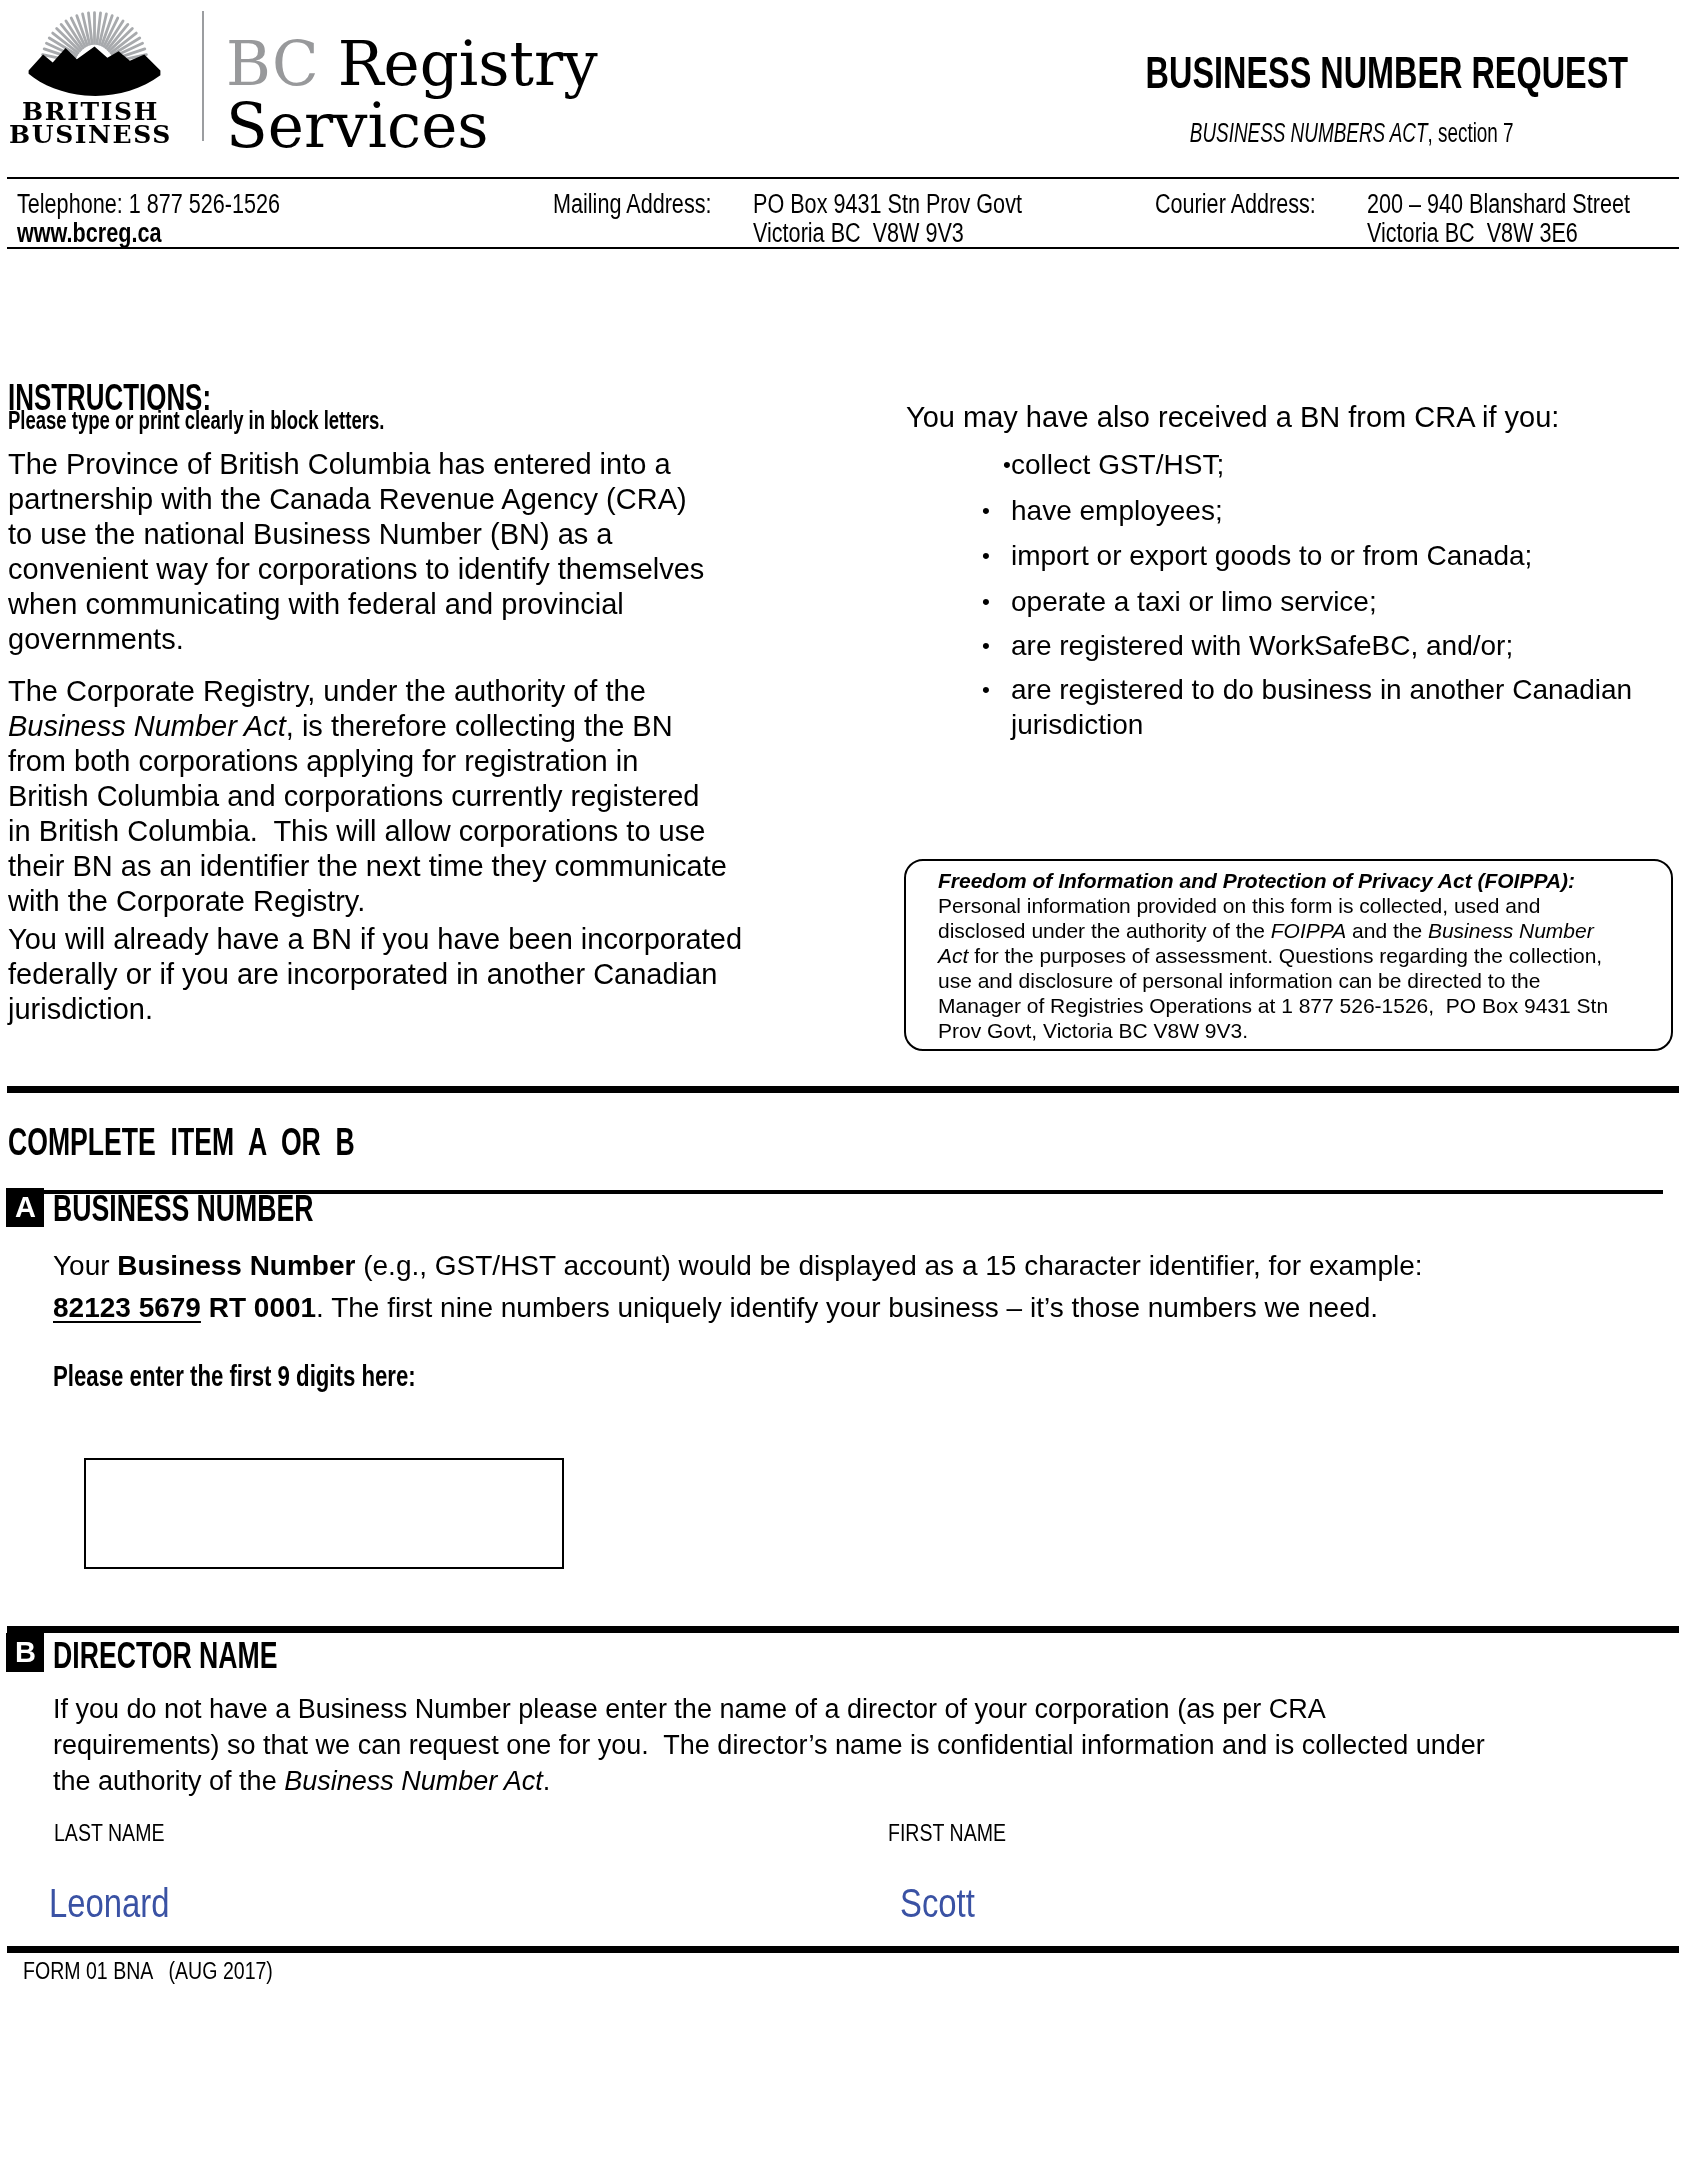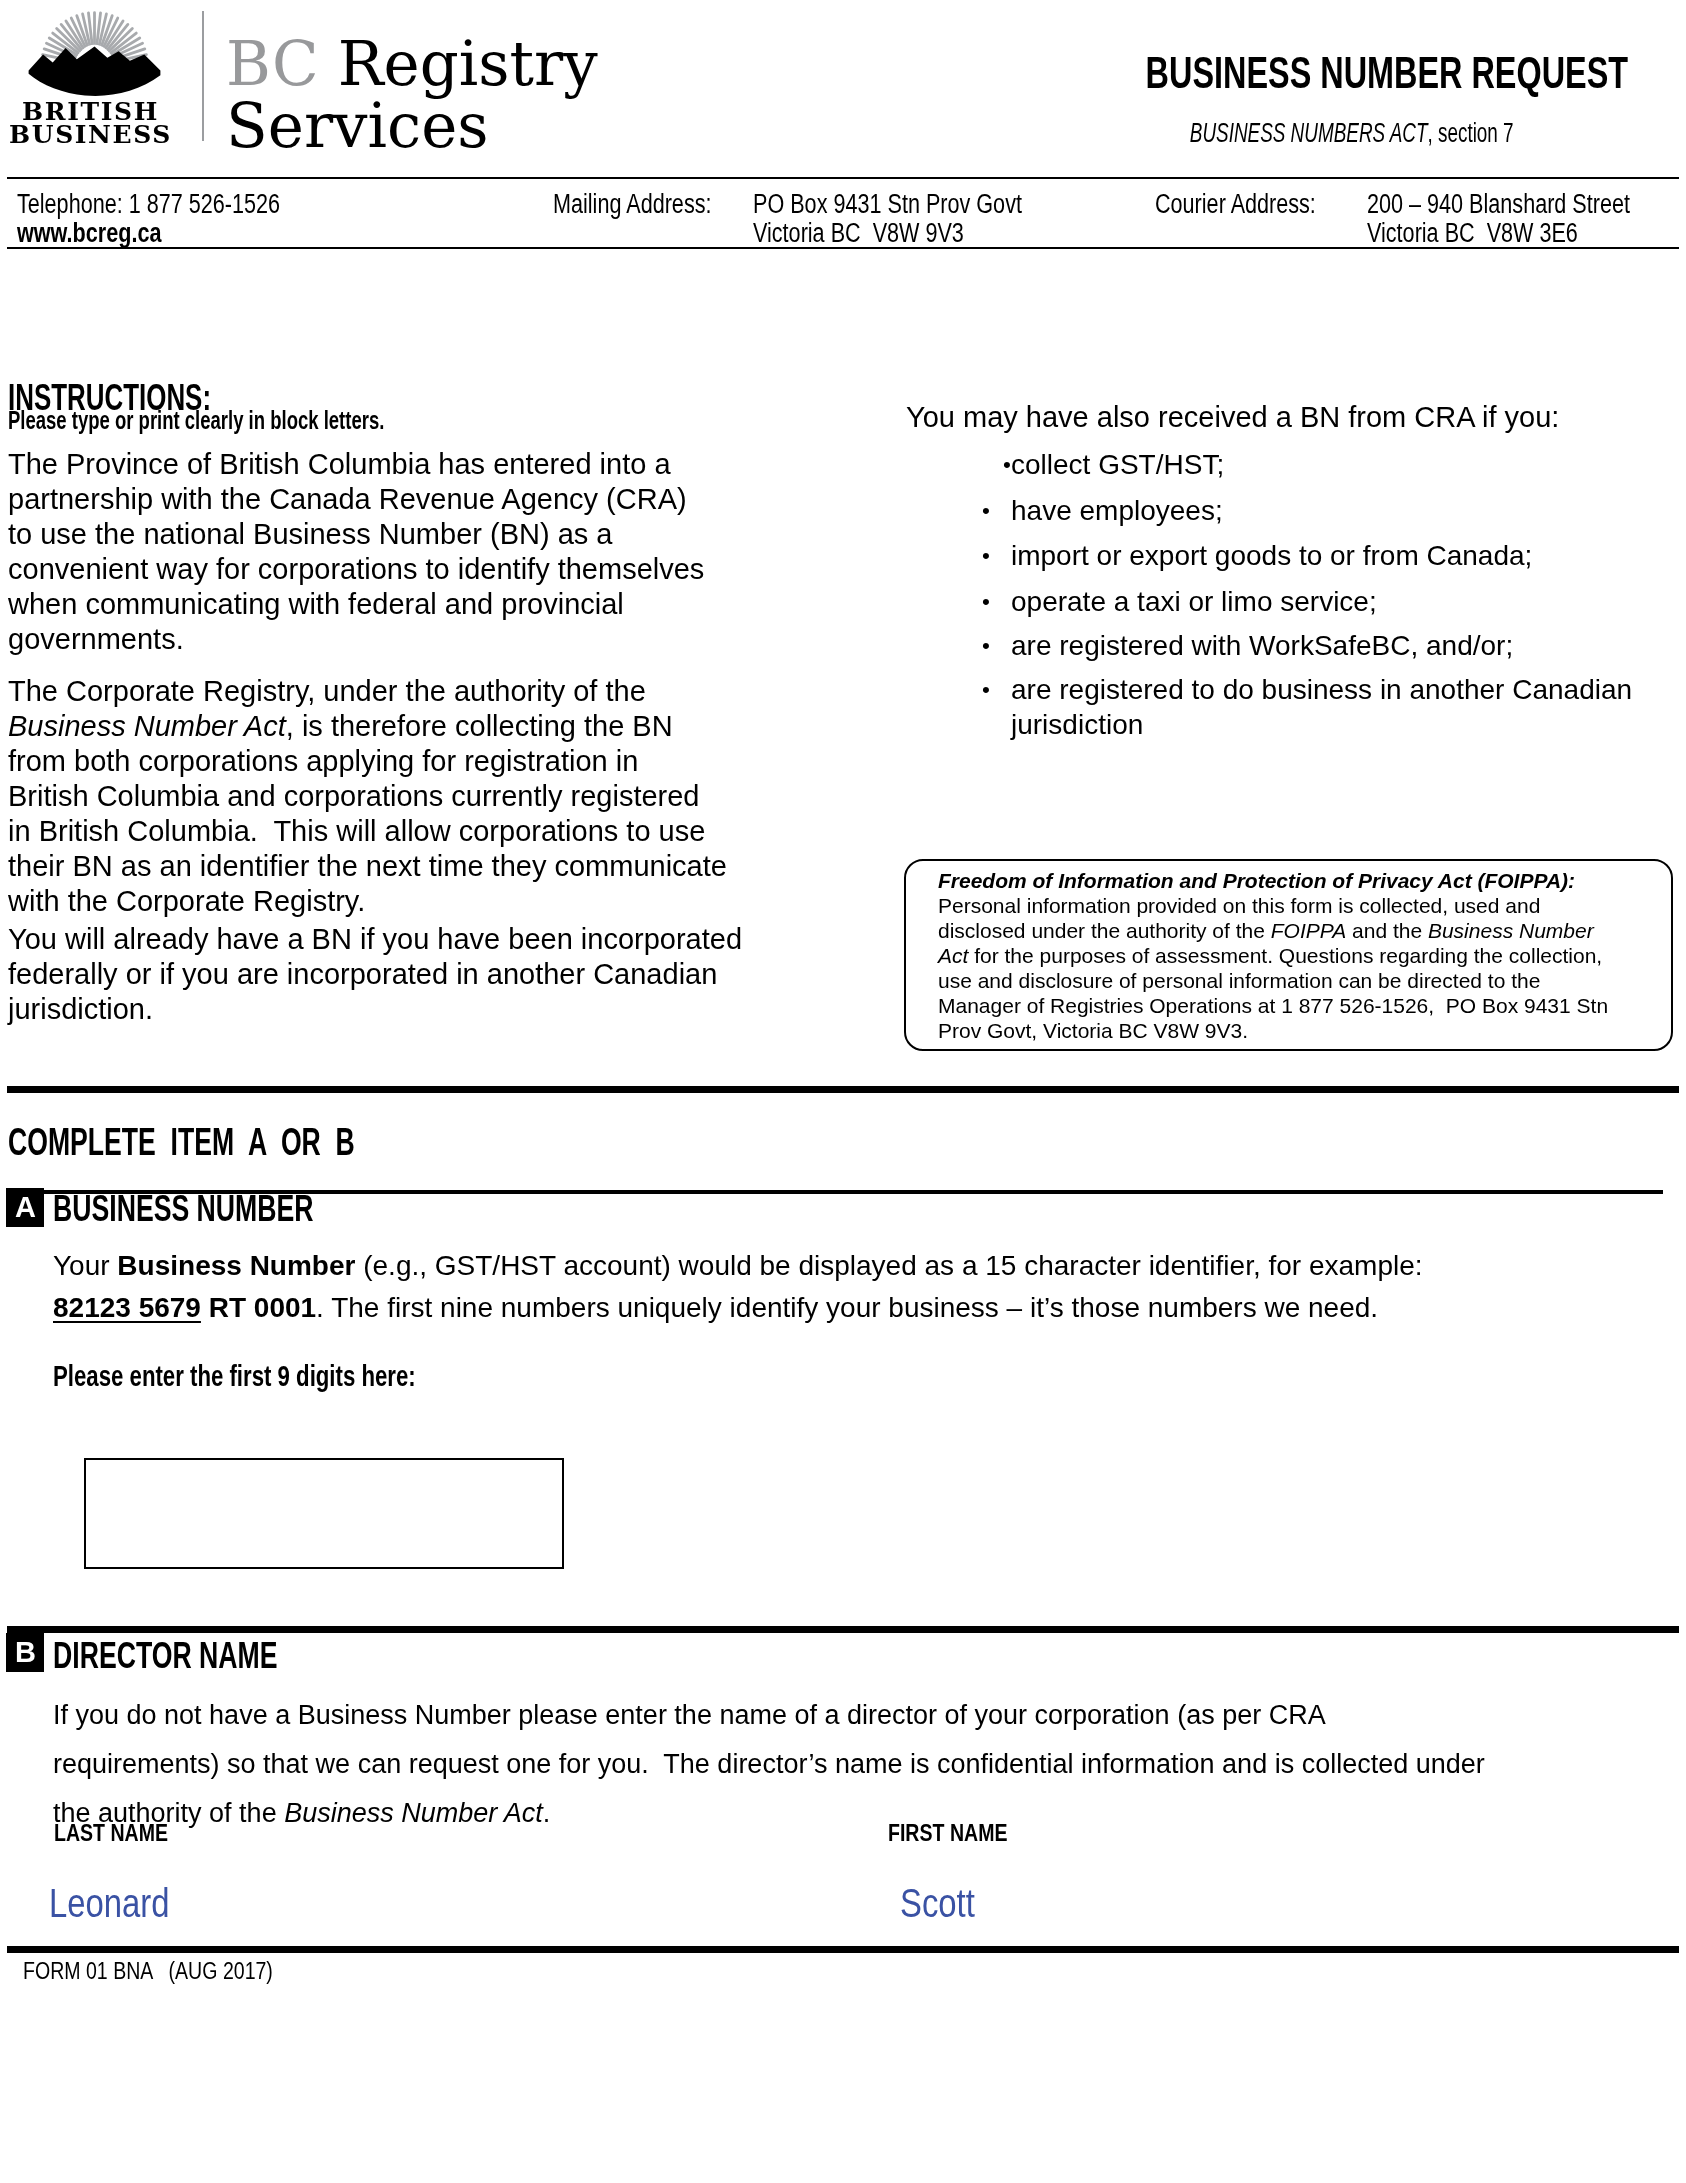--- a/index.html
+++ b/index.html
@@ -37,22 +37,22 @@
           box-sizing:border-box;padding:7.2px 14.5px 0 32px;font-size:21px;line-height:25px;}
 
   
   .h-complete{left:8px;top:1121px;font-size:38px;font-weight:bold;}
   .sq{position:absolute;background:#000;color:#fff;font-weight:bold;font-size:29px;
       text-align:center;}
   .sec-head{font-size:36px;font-weight:bold;}
   .a-body{left:53px;top:1245px;font-size:28px;line-height:42px;}
   .a-prompt{left:53px;top:1359px;font-size:30px;font-weight:bold;}
   .bn-input{left:84px;top:1458px;width:476px;height:107px;border:2.4px solid #000;background:#fff;}
-  .b-body{left:53px;top:1691px;font-size:27px;line-height:49px;}
-  .name-label{top:1820px;font-size:23px;font-weight:bold;}
+  .b-body{left:53px;top:1691px;font-size:27px;line-height:36px;}
+  .name-label{top:1820px;font-size:23px;}
   .name-value{top:1881px;font-size:40px;color:var(--accent-blue,#3a52a4);}
   .form-code{left:22.5px;top:1958px;font-size:23px;}
   u{text-decoration:underline;text-underline-offset:4px;}
 </style>
 </head>
 <body>
 
 <div class="page">
 
   <svg class="abs" style="left:26.5px;top:5.6px;" width="135" height="92" viewBox="0 0 168 114">

